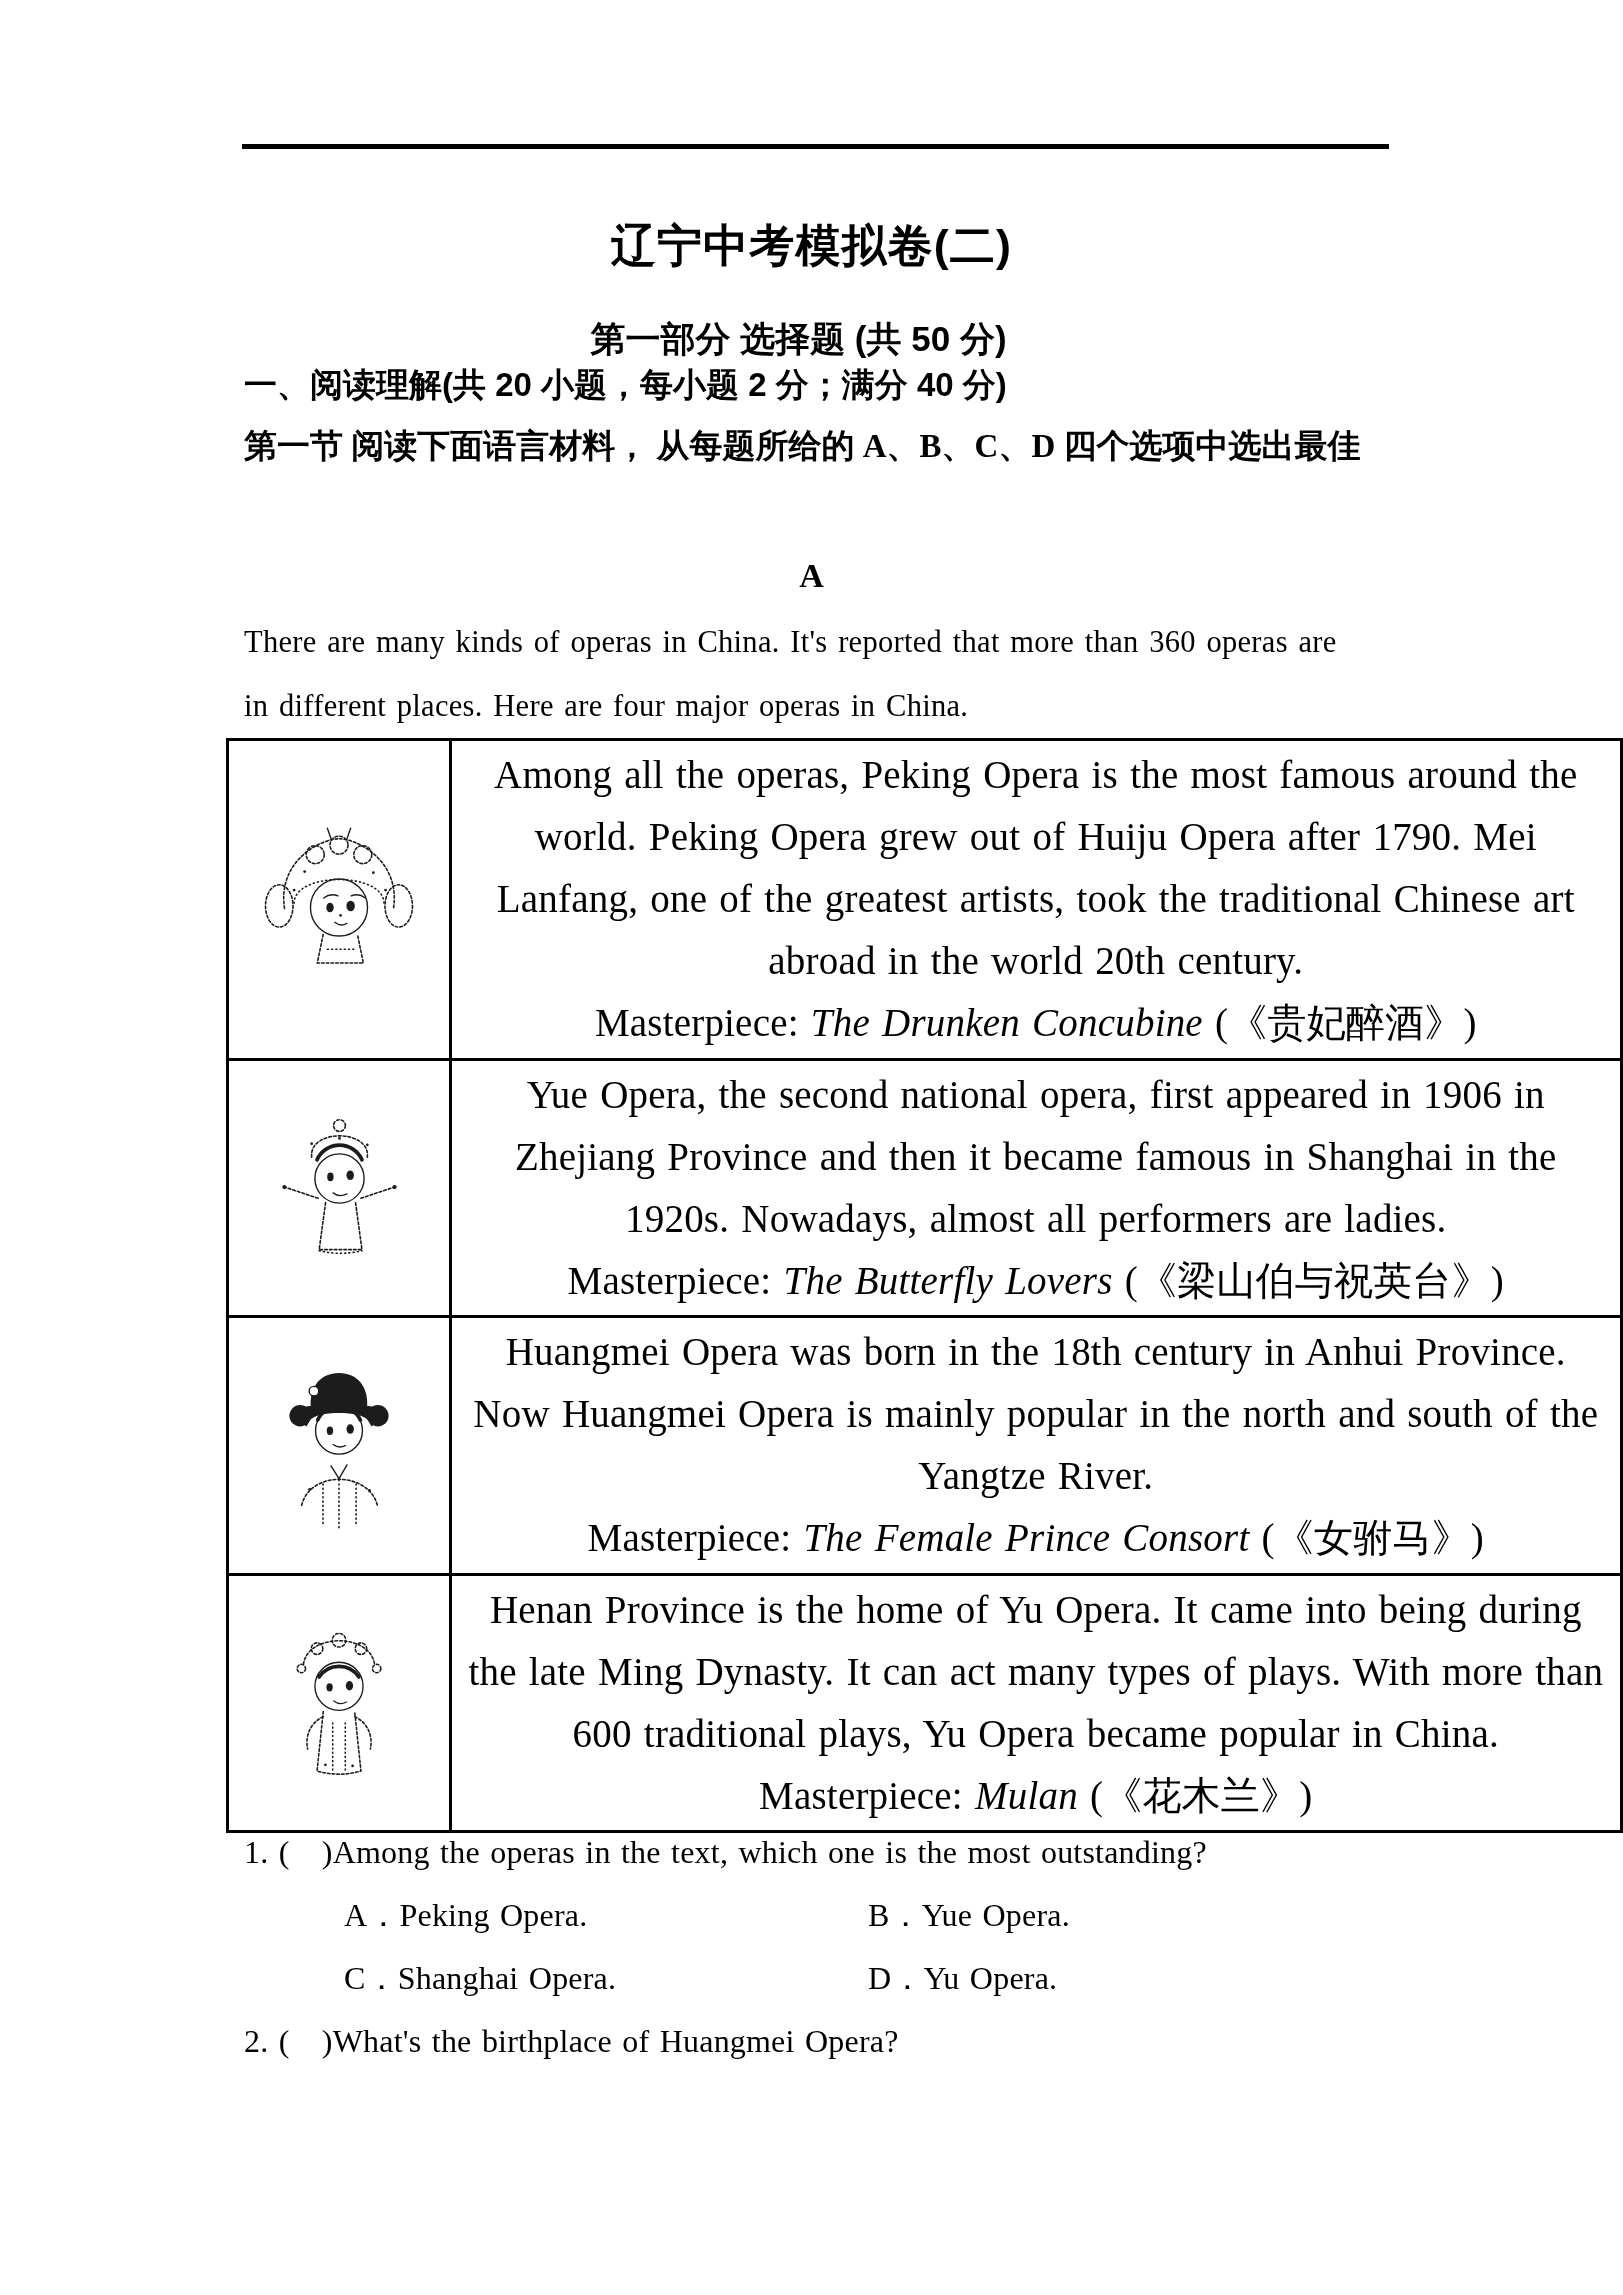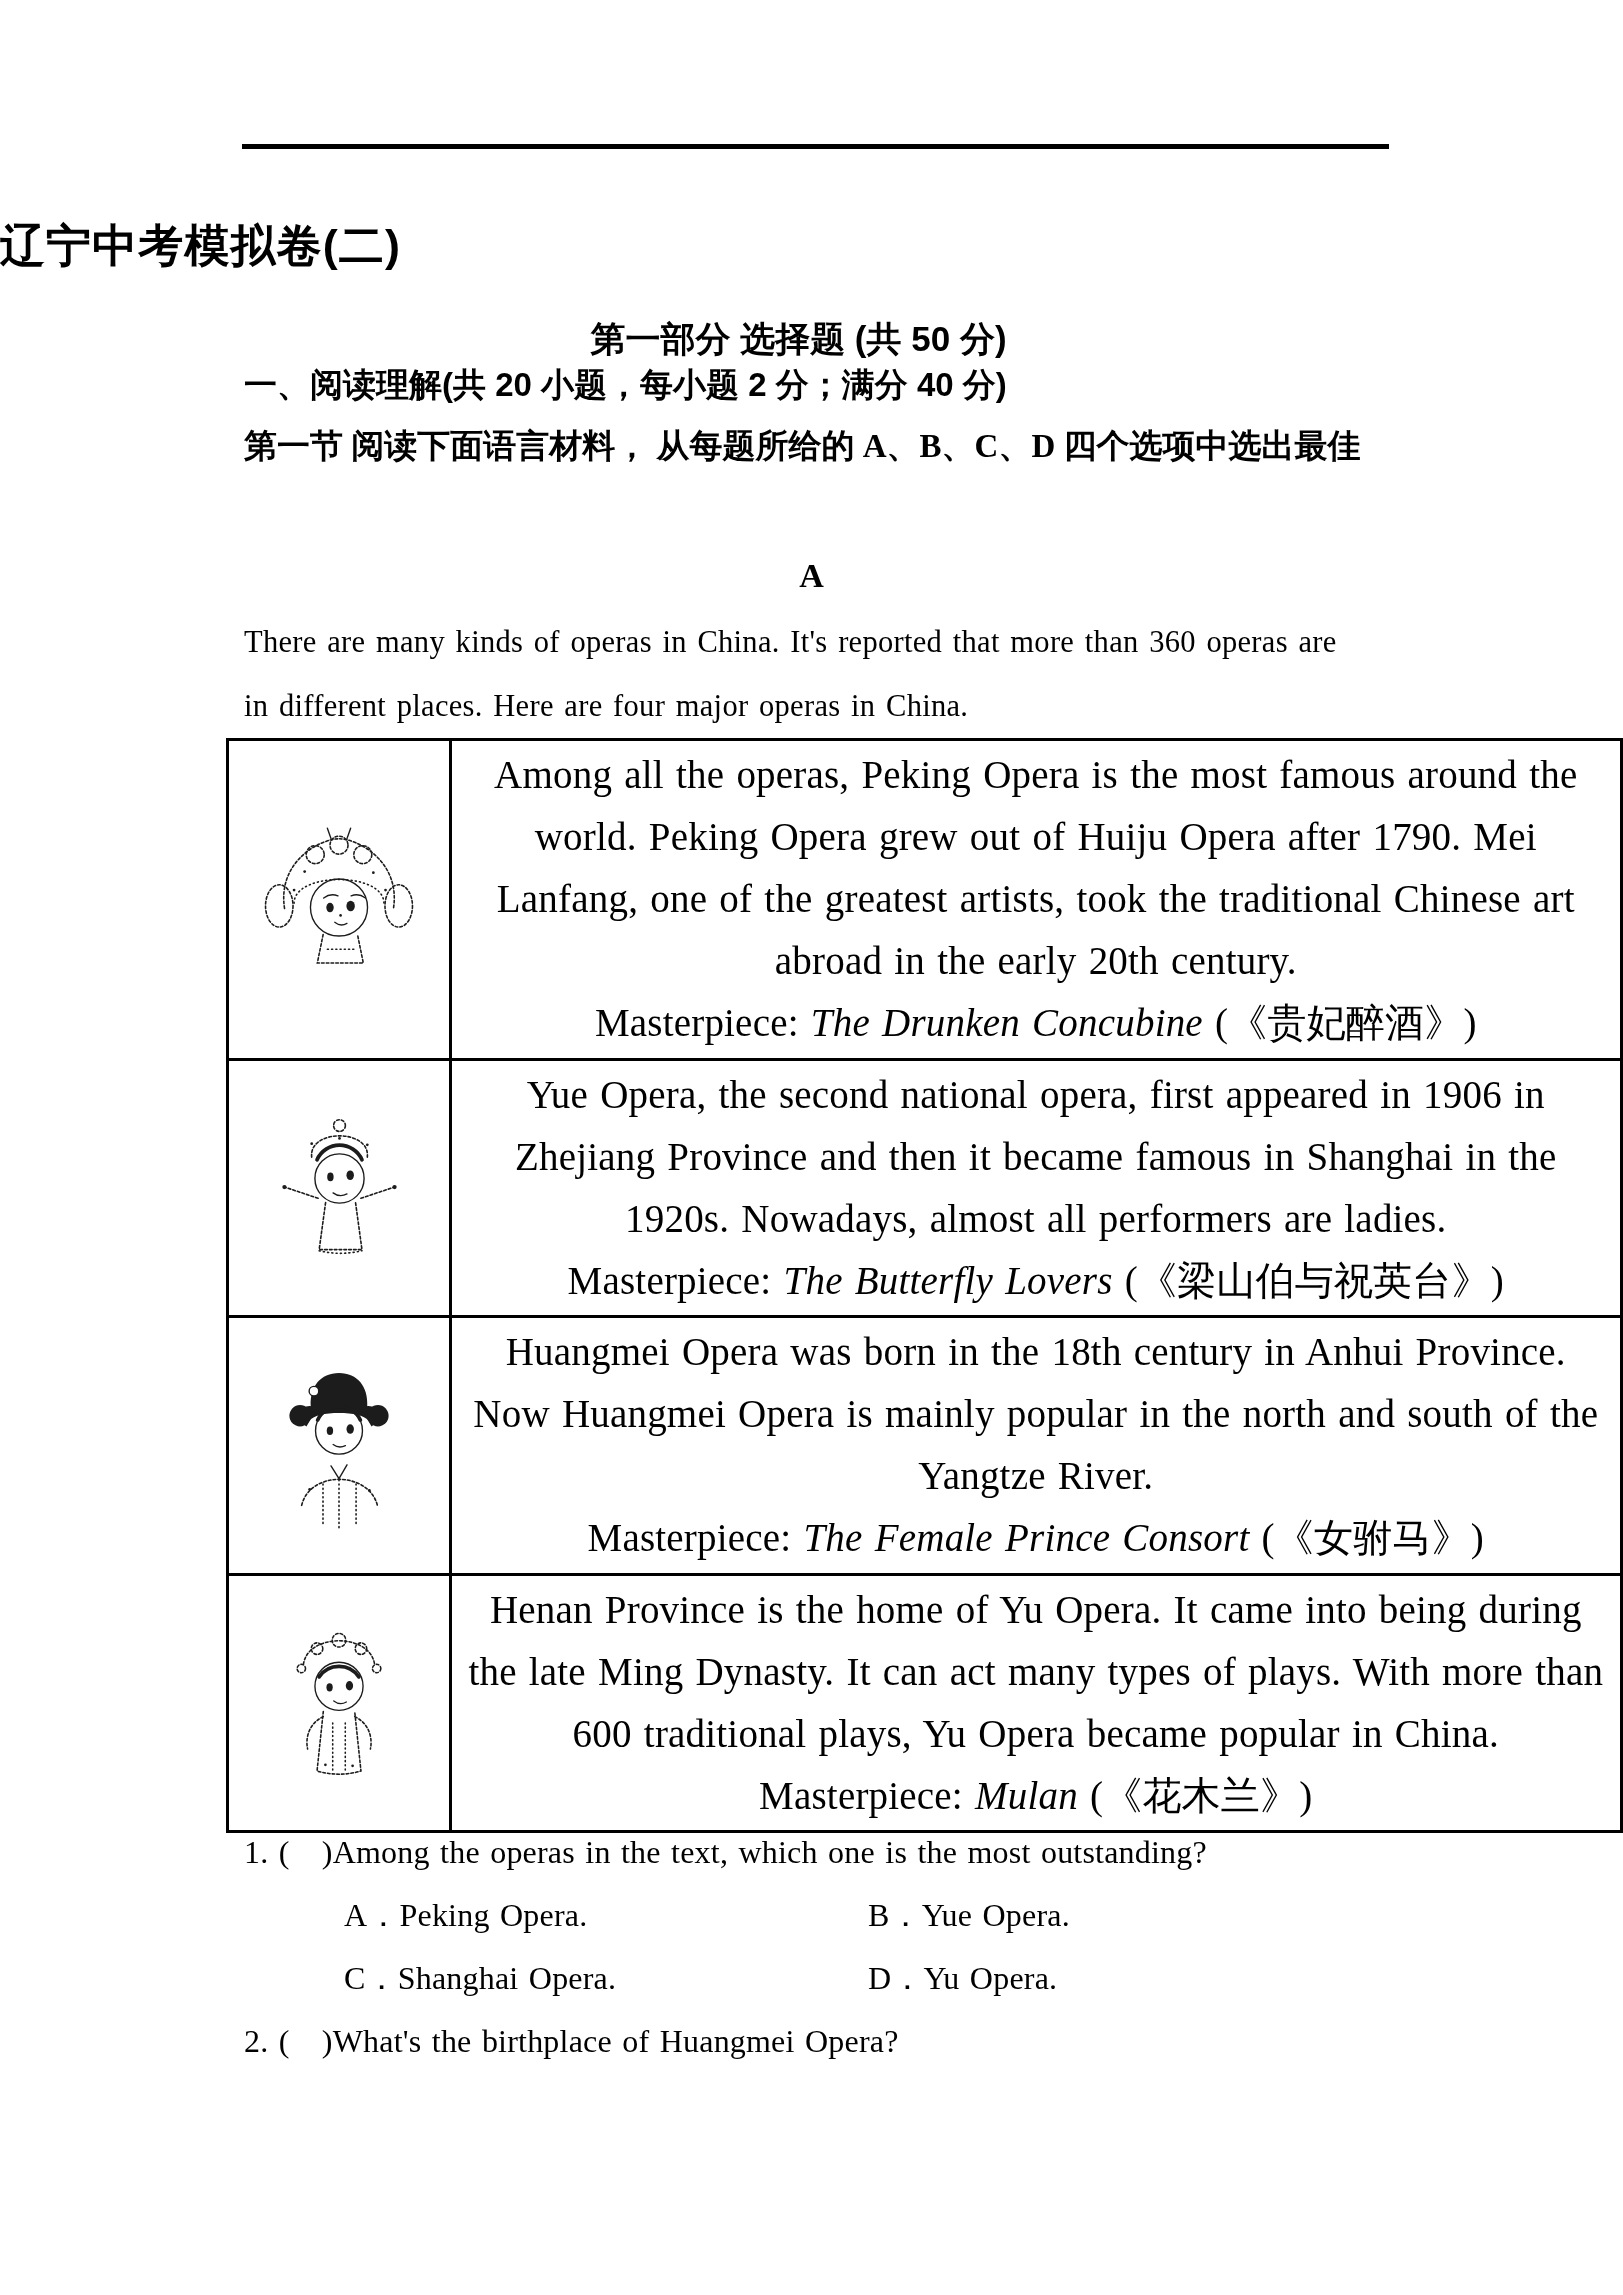--- a/index.html
+++ b/index.html
@@ -5,21 +5,21 @@
   html,body{margin:0;padding:0;}
   body{
     width:1623px;height:2295px;position:relative;
     background:#ffffff;color:#000;
     font-family:"Liberation Serif","DejaVu Serif",serif;
     -webkit-font-smoothing:antialiased;
   }
   .abs{position:absolute;}
   
   #top-rule{left:242px;top:144px;width:1147px;height:4.9px;background:#000;}
-  #doc-title{left:0;top:215px;width:1623px;
+  #doc-title{left:0;top:215px;width:1623px;text-align:center;
     font-family:"Liberation Sans","DejaVu Sans",sans-serif;
     font-weight:bold;font-size:45px;line-height:61px;letter-spacing:1.1px;}
   #part-heading{left:0;top:315px;width:1597px;text-align:center;
     font-family:"Liberation Sans","DejaVu Sans",sans-serif;
     font-weight:bold;font-size:35px;line-height:48px;}
   
   #reading-heading{left:244px;top:362px;width:1200px;
     font-family:"Liberation Sans","DejaVu Sans",sans-serif;
     font-weight:bold;font-size:33px;line-height:46px;}
   #instructions{left:244px;top:414px;width:1167px;
@@ -95,21 +95,21 @@
         <circle class="skf" cx="90" cy="90" r="2.6"></circle>
             <circle class="skf" cx="220" cy="92" r="2.6"></circle>
         <circle class="skf" cx="70" cy="125" r="2.6"></circle>
             <circle class="skf" cx="243" cy="125" r="2.6"></circle>
       </svg>
     </td>
     <td class="txtcell">
       <div class="tline">Among all the operas, Peking Opera is the most famous around the</div>
       <div class="tline">world. Peking Opera grew out of Huiju Opera after 1790. Mei</div>
       <div class="tline">Lanfang, one of the greatest artists, took the traditional Chinese art</div>
-      <div class="tline">abroad in the early 20th century.</div>
+      <div class="tline">abroad in the world 20th century.</div>
       <div class="tline"><span>Masterpiece: </span><i>The Drunken Concubine</i><span> (《贵妃醉酒》)</span></div>
     </td>
   </tr>
   <tr>
     <td class="imgcell" height="250">
       <svg width="139" height="161" viewBox="0 0 260 300">
         <path class="sk" d="M78 95 C72 42 188 42 182 95"></path>
         <circle class="sk" cx="130" cy="36" r="11"></circle>
         <path class="skb" d="M88 100 A46 46 0 0 1 172 100"></path>
         <circle class="sks" cx="130" cy="135" r="46"></circle>

